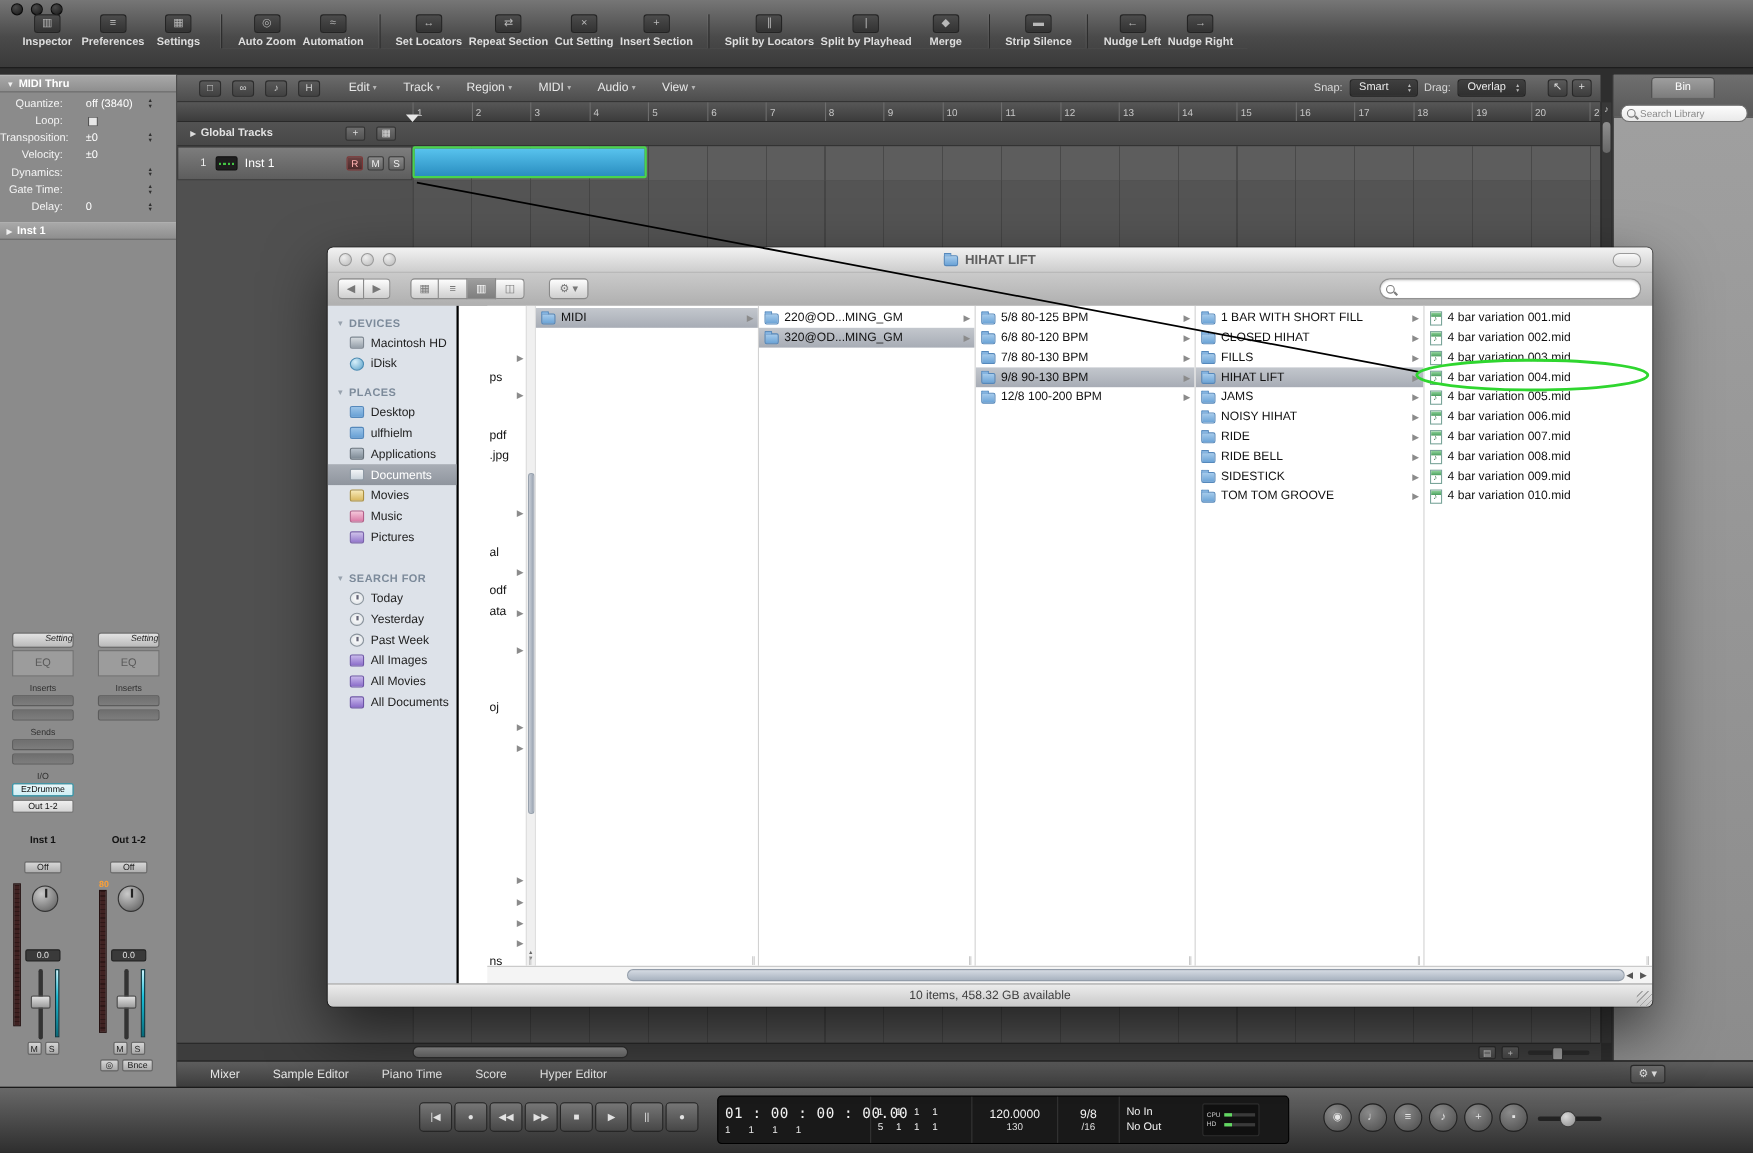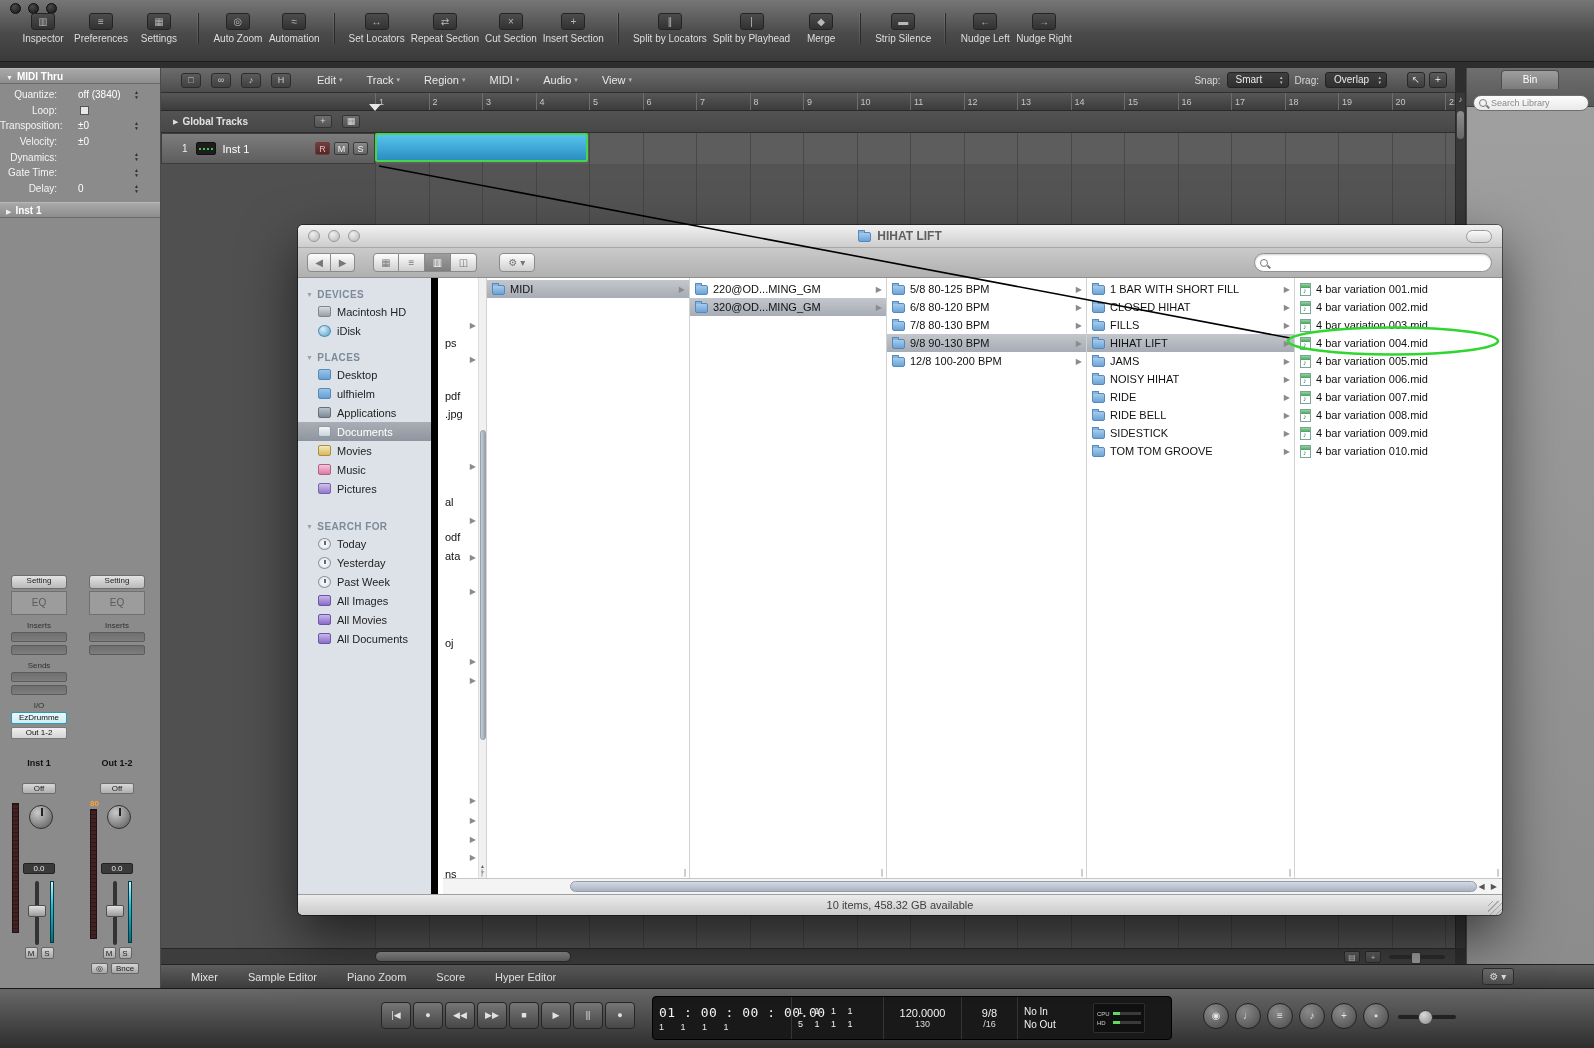--- a/index.html
+++ b/index.html
@@ -12,21 +12,21 @@
   .tl{position:absolute;top:3px;width:11px;height:11px;border-radius:50%;
     background:radial-gradient(circle at 35% 30%,#4a4a4a,#171717);border:1px solid #0c0c0c;}
   .tl1{left:10px}.tl2{left:28px}.tl3{left:46px}
   .win-title{position:absolute;left:0;right:0;top:1px;text-align:center;font-size:11px;color:#bdbdbd;}
   .tb-row{position:absolute;left:4px;top:13px;display:flex;align-items:flex-start;}
   .tb-group{display:flex;padding:0 11px;}
   .tb-group + .tb-group{border-left:1px solid #2b2b2b;box-shadow:-1px 0 0 rgba(255,255,255,.08);}
   .tb-btn{display:flex;flex-direction:column;align-items:center;min-width:50px;margin:0 3px;}
   .tb-ico{width:24px;height:17px;background:linear-gradient(#4c4c4c,#323232);border:1px solid #242424;
     border-radius:3px;color:#b8b8b8;font-size:10px;line-height:15px;text-align:center;}
-  .tb-lbl{font-size:10px;color:#dedede;margin-top:3px;white-space:nowrap;}
+  .tb-lbl{font-size:10px;color:#dedede;margin-top:3px;white-space:nowrap;font-weight:bold;}
 
   
   .inspector{position:absolute;left:0;top:68px;width:161px;height:920px;background:#8b8b8b;border-right:1px solid #4a4a4a;}
   .insp-hdr{height:16px;background:linear-gradient(#a8a8a8,#8e8e8e);border-top:1px solid #b8b8b8;
     border-bottom:1px solid #6a6a6a;color:#fff;font-size:10px;font-weight:bold;line-height:15px;padding-left:6px;}
   .insp-hdr .tri{font-size:7px;margin-right:4px;color:#f0f0f0;}
   .p-rows{position:absolute;left:0;top:19px;right:15px;}
   .p-row{position:relative;height:15.7px;font-size:10px;color:#f4f4f4;}
   .p-lbl{position:absolute;right:88px;left:0;text-align:right;top:2px;}
   .p-val{position:absolute;left:78px;top:2px;color:#fff;}
@@ -34,21 +34,21 @@
     font-size:5px;line-height:5px;color:#2e2e2e;}
   .p-row.has-stepper .p-step{display:flex;}
   .p-chk{display:none;position:absolute;left:80px;top:3px;width:9px;height:9px;background:#e8e8e8;border:1px solid #555;}
   .p-row.has-checkbox .p-chk{display:block;}
   .insp-hdr2{position:absolute;left:0;right:0;top:134px;}
 
   
   .strip{position:absolute;top:507px;width:56px;height:400px;font-size:8px;}
   .strip .abs{position:absolute;left:0;right:0;}
   .st-setting{height:14px;background:linear-gradient(#e3e3e3,#b9b9b9);border:1px solid #6d6d6d;border-radius:3px;
-    color:#222;font-size:8px;text-align:center;line-height:10px;}
+    color:#222;font-size:8px;text-align:right;line-height:10px;font-style:italic;}
   .st-eq{position:absolute;left:0;right:0;top:16px;height:24px;background:#9c9c9c;border:1px solid #707070;
     color:#5a5a5a;font-size:10px;text-align:center;line-height:22px;}
   .st-sec{color:#2f2f2f;text-align:center;font-size:8px;}
   .st-slot{height:10px;background:linear-gradient(#6f6f6f,#7d7d7d);border:1px solid #5c5c5c;border-radius:2px;}
   .st-io{height:12px;background:linear-gradient(#efefef,#d4d4d4);border:1px solid #7a7a7a;border-radius:2px;
     font-size:8px;color:#111;text-align:center;line-height:10px;overflow:hidden;}
   .st-io.io-hl{border:1px solid #2e9ab0;background:linear-gradient(#eaf7fa,#cfeef4);}
   .st-name{color:#111;font-weight:bold;text-align:center;font-size:9px;}
   .st-off{height:11px;background:linear-gradient(#d8d8d8,#aeaeae);border:1px solid #6d6d6d;border-radius:2px;
     color:#222;text-align:center;line-height:9px;width:34px;margin:0 auto;}
@@ -210,21 +210,21 @@
   .nav-fwd{width:24px;border-radius:0 4px 4px 0;border-left:none;}
   .viewseg{display:flex;margin-left:18px;}
   .viewseg .seg{width:26px;border-left:none;}
   .viewseg .seg:first-child{border-left:1px solid #8a8a8a;border-radius:4px 0 0 4px;}
   .viewseg .seg:last-child{border-radius:0 4px 4px 0;}
   .viewseg .seg.on{background:linear-gradient(#9d9d9d,#7f7f7f);color:#fff;}
   .gearseg{width:36px;border-radius:4px;margin-left:22px;}
   .f-search{position:absolute;right:10px;top:5px;width:238px;height:19px;border-radius:10px;background:#fff;
     border:1px solid #929292;box-shadow:inset 0 1px 2px rgba(0,0,0,.2);display:flex;align-items:center;}
   .f-body{position:absolute;left:0;top:53px;right:0;bottom:21px;background:#fff;}
-  .f-sidebar{position:absolute;left:0;top:0;bottom:0;width:140px;background:#dde2e9;border-right:7px solid #000000;
+  .f-sidebar{position:absolute;left:0;top:0;bottom:0;width:119px;background:#dde2e9;border-right:2px solid #000000;
     padding-top:8px;}
   .sb-hdr{height:16px;font-size:10px;font-weight:bold;color:#7c8a9a;letter-spacing:.4px;padding-left:8px;
     display:flex;align-items:center;gap:4px;}
   .sb-hdr .tri{font-size:7px;color:#98a2ad;}
   .sb-item{height:19px;display:flex;align-items:center;gap:6px;padding-left:20px;font-size:11px;color:#222;}
   .sb-item.selected{background:linear-gradient(#a9aeb6,#8f959e);color:#fff;}
   .sb-gap{height:9px;}
   .sb-gap2{height:20px;}
   .sicon{width:13px;height:11px;border-radius:2px;flex:0 0 13px;position:relative;}
   .ic-hdd{background:linear-gradient(#d6dbe0,#96a0aa);border:1px solid #7e8791;}
@@ -309,21 +309,21 @@
           <div class="tb-btn">
             <span class="tb-ico">↔</span>
             <span class="tb-lbl">Set Locators</span>
           </div>
           <div class="tb-btn">
             <span class="tb-ico">⇄</span>
             <span class="tb-lbl">Repeat Section</span>
           </div>
           <div class="tb-btn">
             <span class="tb-ico">×</span>
-            <span class="tb-lbl">Cut Section</span>
+            <span class="tb-lbl">Cut Setting</span>
           </div>
           <div class="tb-btn">
             <span class="tb-ico">+</span>
             <span class="tb-lbl">Insert Section</span>
           </div>
         </div>
       <div class="tb-group">
           <div class="tb-btn">
             <span class="tb-ico">∥</span>
             <span class="tb-lbl">Split by Locators</span>
@@ -608,21 +608,21 @@
     <div class="bin-search">
       <span class="mag"></span>
       <span class="txt">Search Library</span>
     </div>
   </div>
 
   <div class="editor-tabs">
     <div style="display:flex">
         <div class="ed-tab"><span>Mixer</span></div>
         <div class="ed-tab"><span>Sample Editor</span></div>
-        <div class="ed-tab"><span>Piano Zoom</span></div>
+        <div class="ed-tab"><span>Piano Time</span></div>
         <div class="ed-tab"><span>Score</span></div>
         <div class="ed-tab"><span>Hyper Editor</span></div>
       </div>
     <div class="gear-btn">⚙ ▾</div>
   </div>
 
   <div class="transport">
     <div class="tp-btns">
         <div class="tp-btn">|◀</div>
         <div class="tp-btn">●</div>

